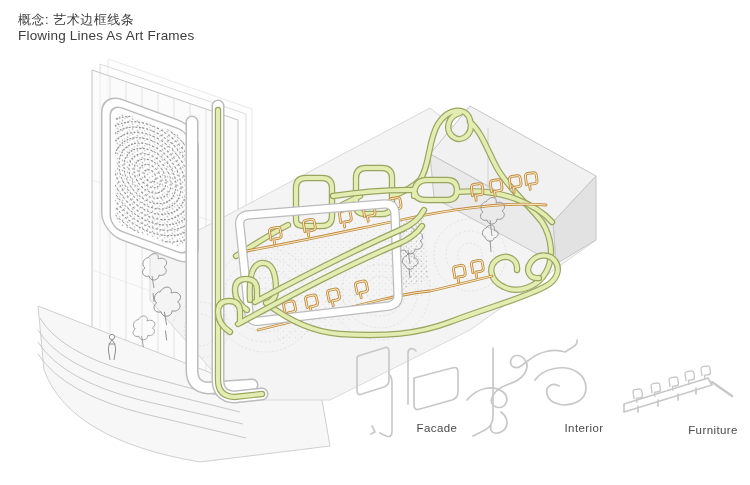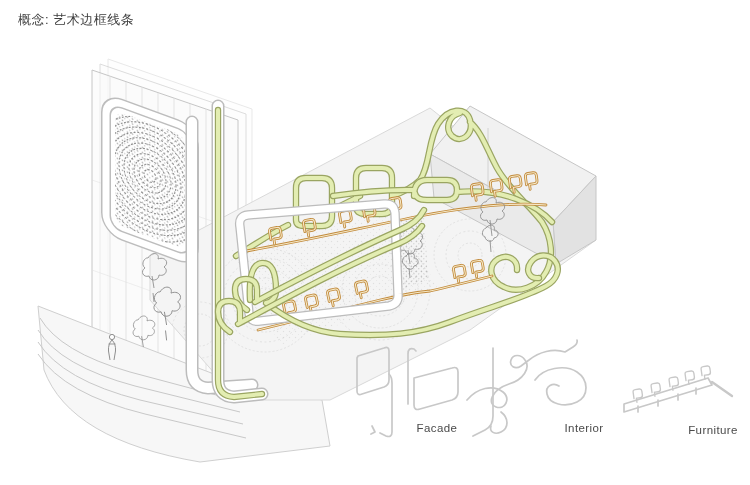--- a/index.html
+++ b/index.html
@@ -28,20 +28,21 @@
   .ripple{fill:none;stroke:#c9c9c9;stroke-width:.8;}
   .scribble{fill:none;stroke:#909090;stroke-width:.9;}
 </style>
 </head>
 <body>
 
 <div class="stage">
 
   <div class="title-block">
     <div class="title-zh">概念: 艺术边框线条</div>
+    <div class="title-en">Flowing Lines As Art Frames</div>
   </div>
 
   <svg width="750" height="485" viewBox="0 0 750 485">
     <defs>
 
       <pattern id="dots" width="5" height="5" patternUnits="userSpaceOnUse">
         <circle cx="1.4" cy="1.4" r=".8" fill="#9a9a9a"></circle>
         <circle cx="3.8" cy="3.8" r=".7" fill="#b5b5b5"></circle>
       </pattern>
       <pattern id="dotsLight" width="6" height="6" patternUnits="userSpaceOnUse">

